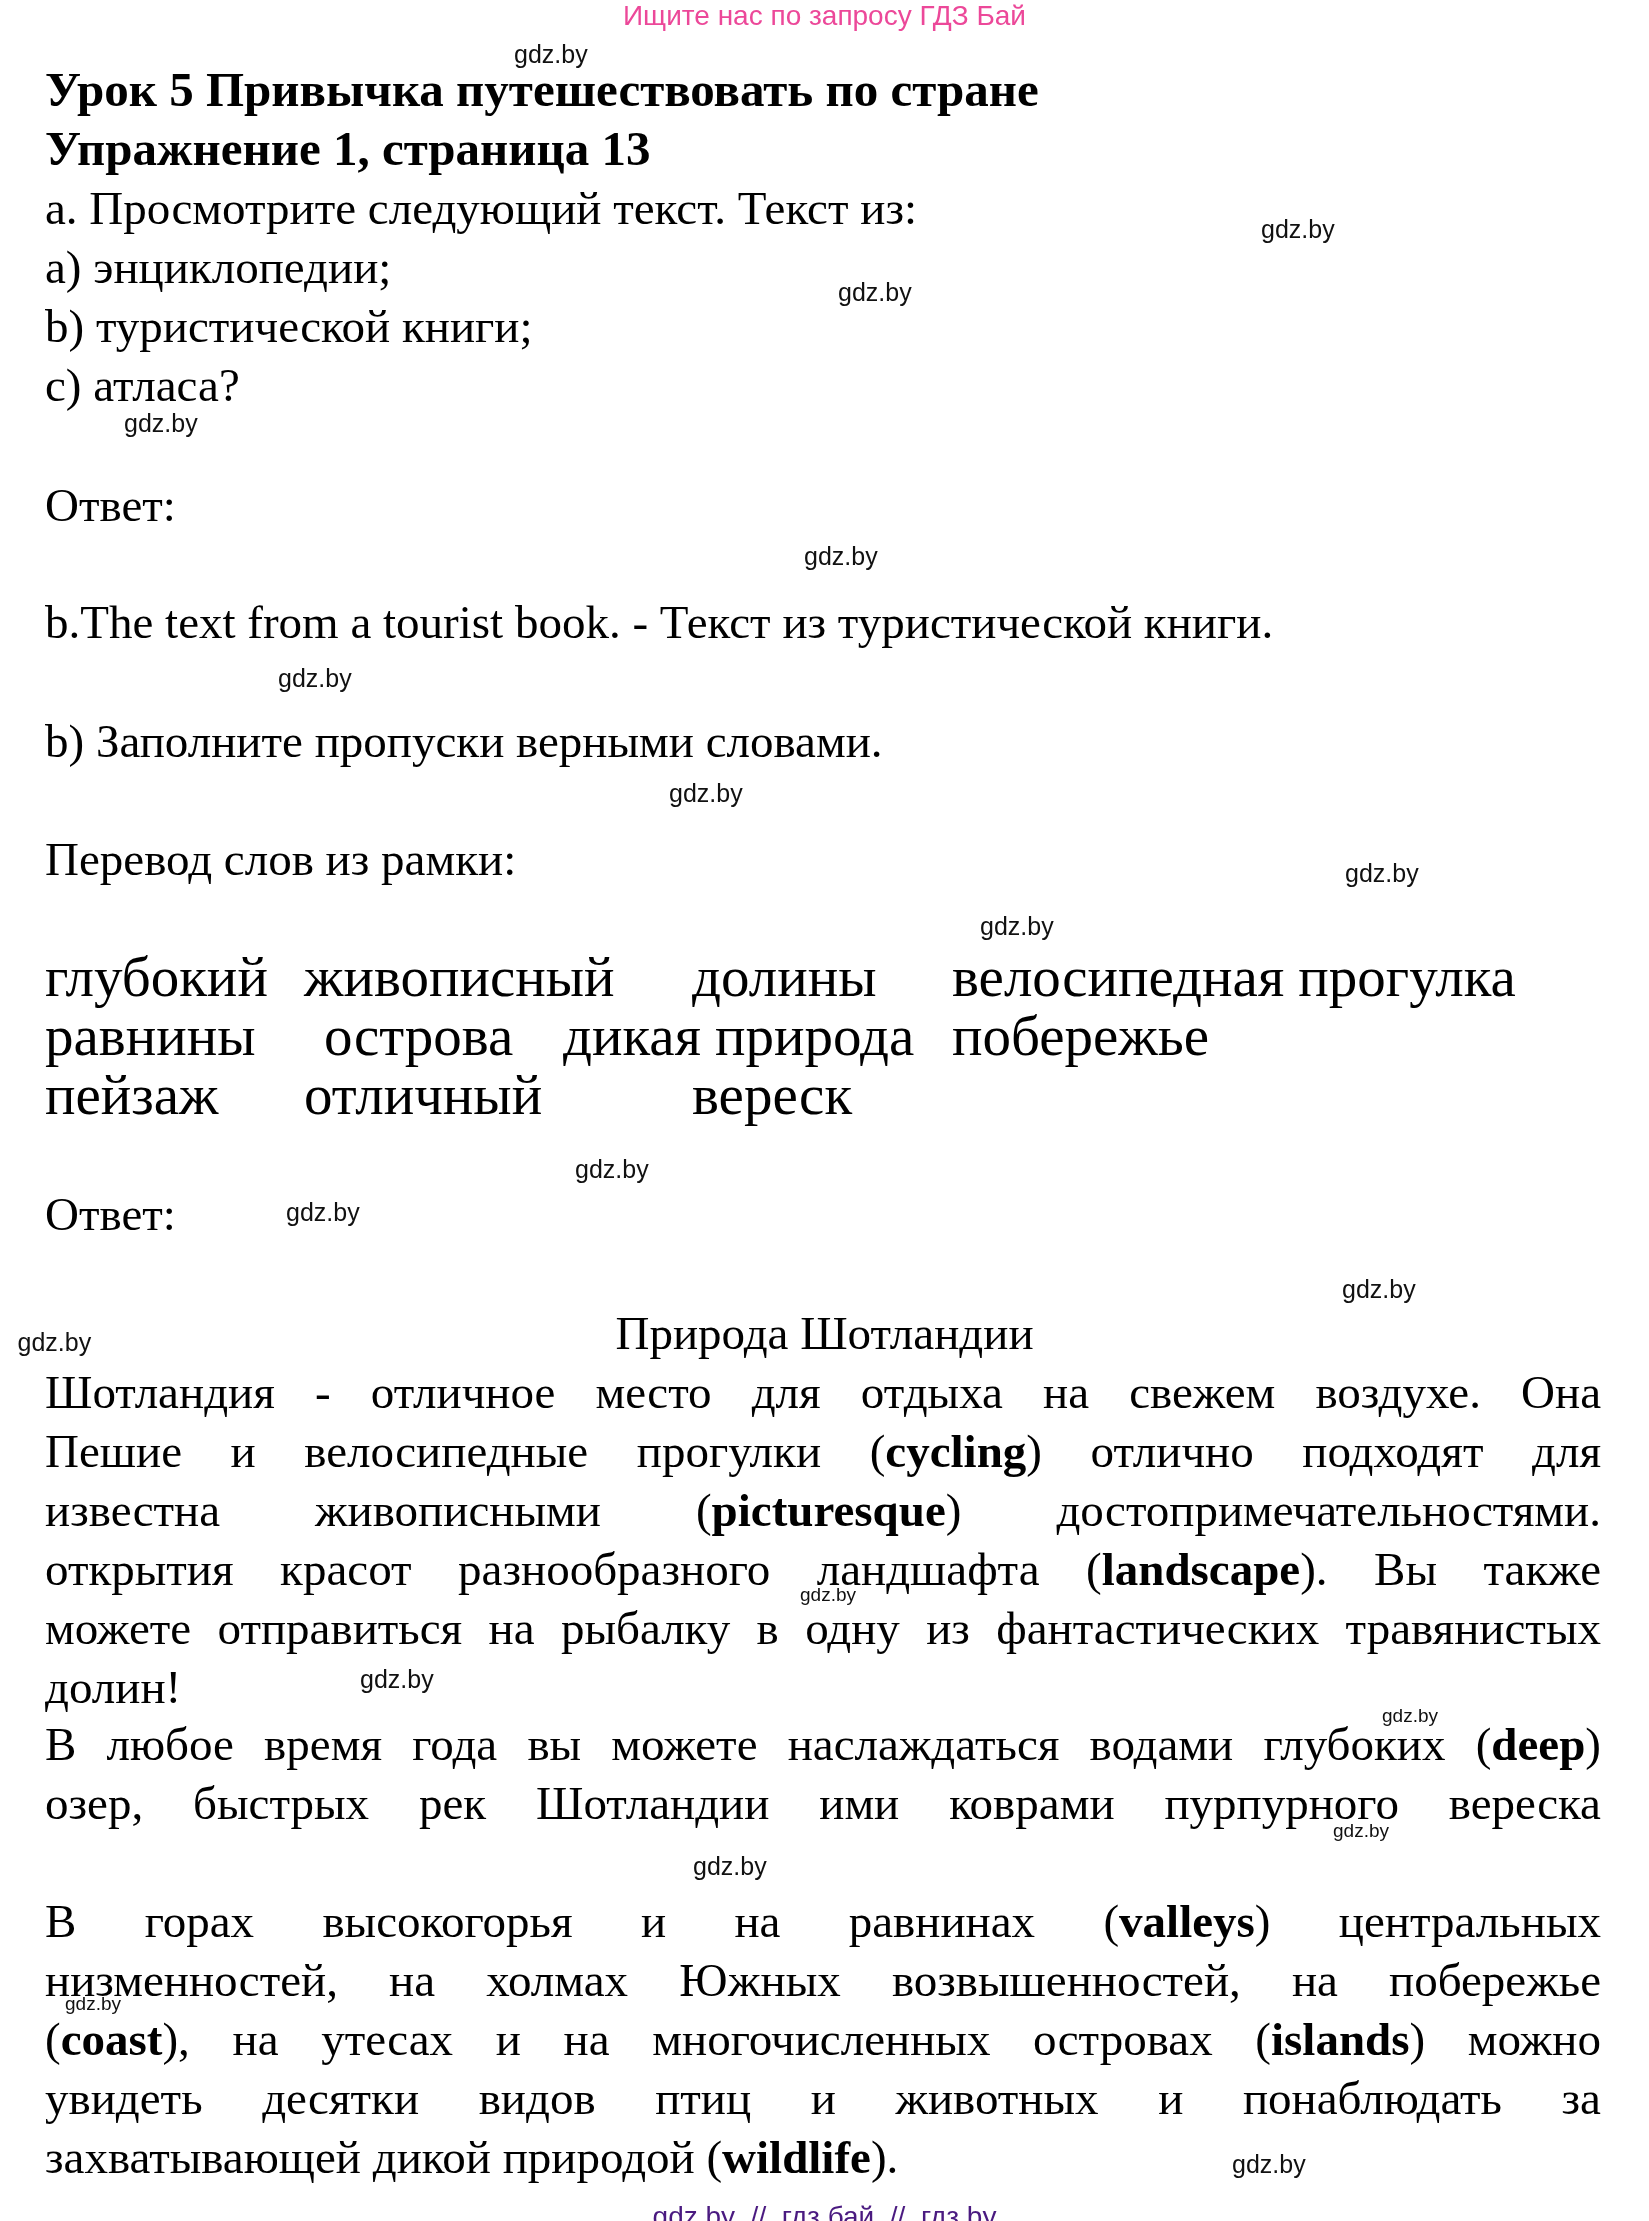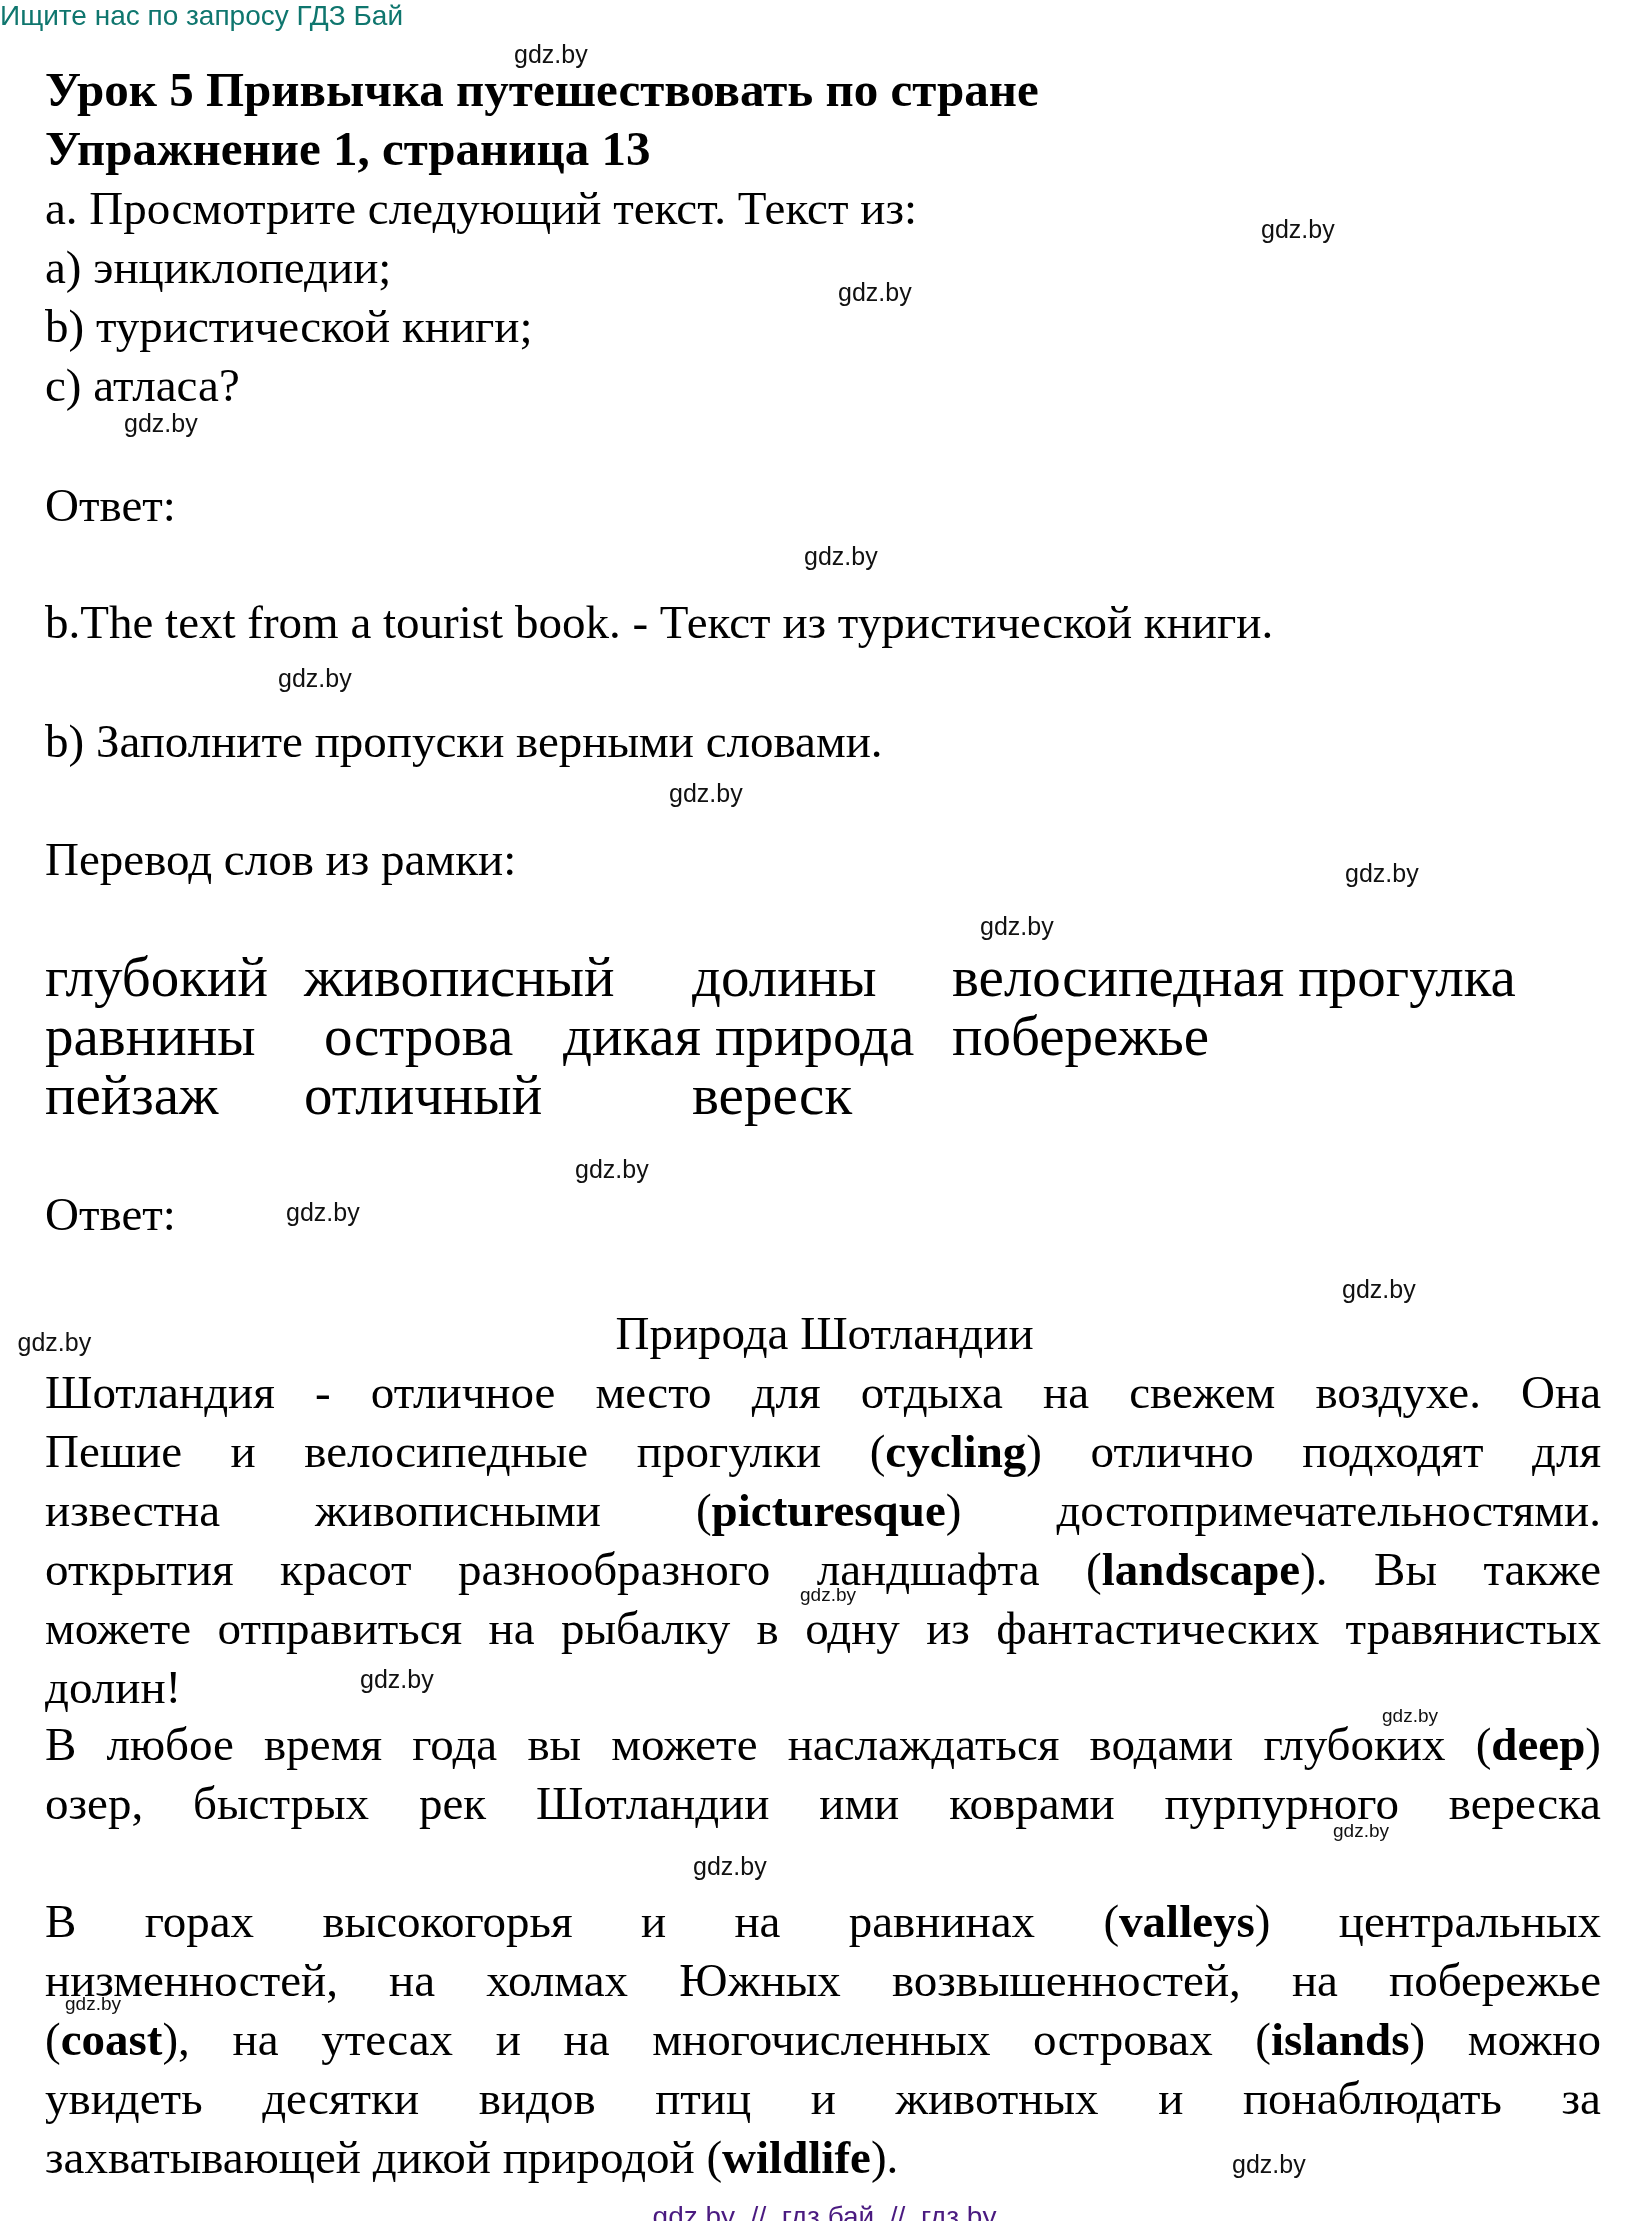--- a/index.html
+++ b/index.html
@@ -1,20 +1,20 @@
 <!DOCTYPE html>
 <html style="font-size:14px"><head>
 <meta charset="utf-8">
 <style>
   html, body { margin: 0; padding: 0; background: #ffffff; }
   body { width: 1649px; height: 2222px; position: relative; overflow: hidden;
          font-family: "Liberation Serif", serif; color: #000; }
   .abs { position: absolute; white-space: nowrap; }
-  .banner { left: 0; width: 1649px; top: 0; text-align: left; font-family: "Liberation Sans", sans-serif;
-            font-size: 28px; line-height: 31px; color: #0f766e; }
+  .banner { left: 0; width: 1649px; top: 0; text-align: center; font-family: "Liberation Sans", sans-serif;
+            font-size: 28px; line-height: 31px; color: #ec4899; }
   .footer { left: 0; width: 1649px; top: 2201px; text-align: center; font-family: "Liberation Sans", sans-serif;
             font-size: 28px; line-height: 31px; color: #4a1a80; white-space: pre; }
   .wm { font-family: "Liberation Sans", sans-serif; font-size: 25px; line-height: 28px; color: #111; }
   .wm.small { font-size: 19px; line-height: 21px; }
   .h { font-weight: bold; font-size: 49px; line-height: 58px; left: 45px; }
   .t { font-size: 47px; line-height: 58px; left: 45px; }
   .grid-cell { font-size: 57px; line-height: 58px; }
   .centered-title { left: 0; width: 1649px; text-align: center; font-size: 47px; line-height: 58px; }
   .para { position: absolute; left: 45px; width: 1556px; font-size: 47px; line-height: 59px; text-align: justify; text-align-last: left; }
   .para b { font-weight: bold; }

